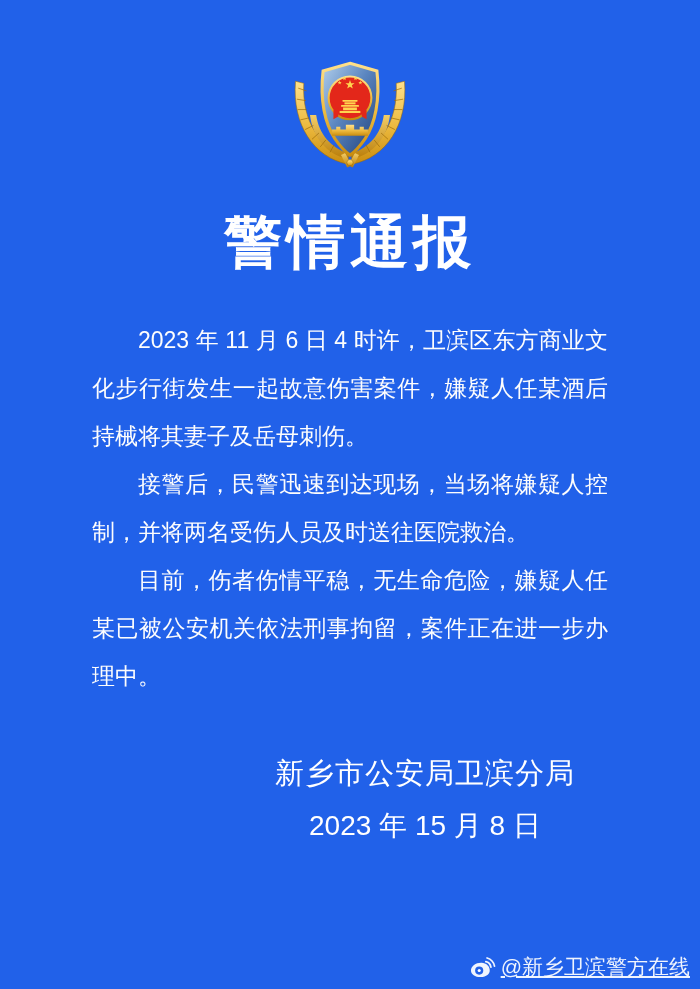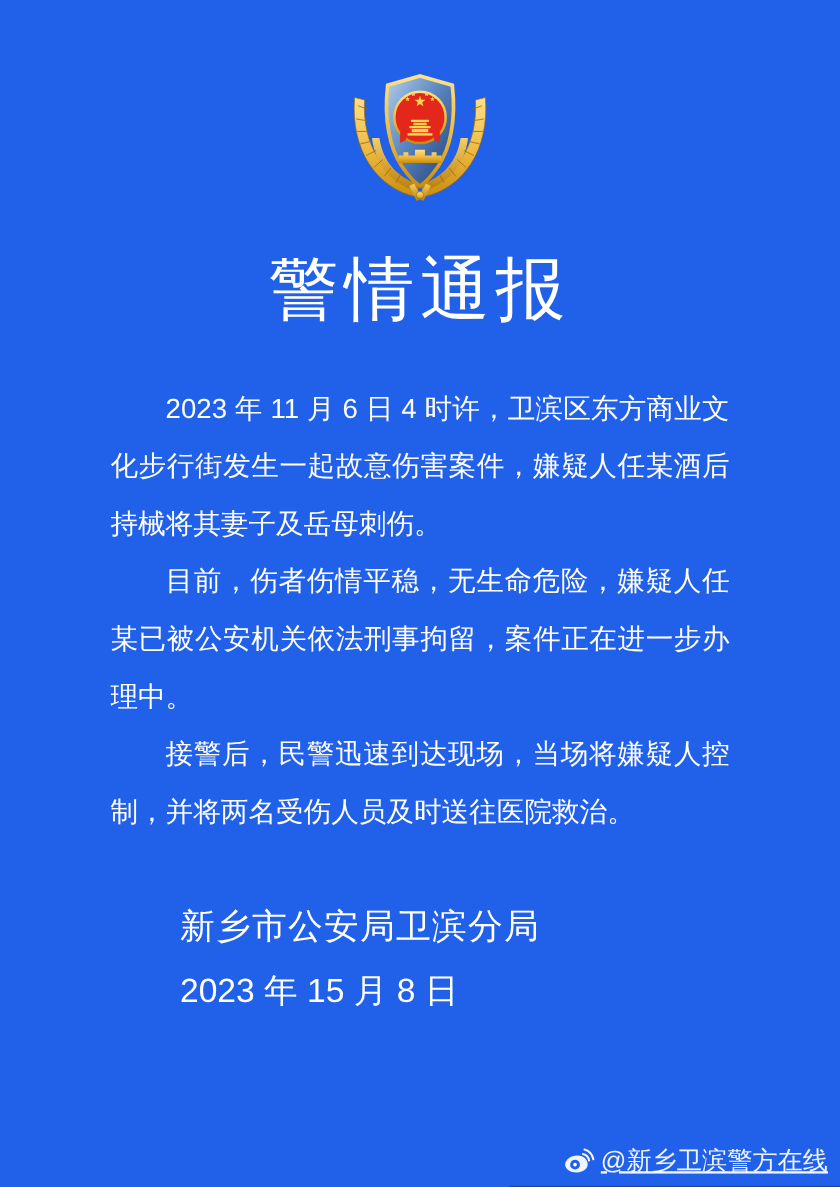--- a/index.html
+++ b/index.html
@@ -20,21 +20,21 @@
     padding-top: 44px;
     display: flex;
     justify-content: center;
   }
   .badge-wrap svg { display: block; }
 
   .notice-title {
     margin-top: 28px;
     text-align: center;
     font-size: 58px;
-    font-weight: normal;
+    font-weight: bold;
     letter-spacing: 5px;
     color: #ffffff;
     line-height: 1.1;
   }
 
   .notice-body {
     margin: 42px auto 0 auto;
     width: 516px;
     font-size: 23px;
     line-height: 48px;
@@ -43,20 +43,21 @@
   }
   .notice-body p {
     text-indent: 2em;
     margin: 0;
   }
 
   .sign-block {
     margin-top: 56px;
     margin-left: 150px;
     width: 550px;
+    text-align: center;
   }
   .issuer-line {
     font-size: 29px;
     letter-spacing: 1px;
     line-height: 34px;
   }
   .date-line {
     margin-top: 20px;
     font-size: 28px;
     line-height: 32px;
@@ -143,22 +144,22 @@
       <polygon points="134,96 127,92 127,105 134,109" fill="#e3271a"></polygon>
 
       <path d="M84,133 L84,124 L90,124 L90,120 L96,120 L96,124 L104,124 L104,117 L116,117 L116,124 L124,124 L124,120 L130,120 L130,124 L136,124 L136,133 Z" fill="url(#gg)"></path>
     </svg>
   </div>
 
   <div class="notice-title">警情通报</div>
 
   <div class="notice-body">
     <p>2023 年 11 月 6 日 4 时许，卫滨区东方商业文化步行街发生一起故意伤害案件，嫌疑人任某酒后持械将其妻子及岳母刺伤。</p>
+    <p>接警后，民警迅速到达现场，当场将嫌疑人控制，并将两名受伤人员及时送往医院救治。</p>
     <p>目前，伤者伤情平稳，无生命危险，嫌疑人任某已被公安机关依法刑事拘留，案件正在进一步办理中。</p>
-    <p>接警后，民警迅速到达现场，当场将嫌疑人控制，并将两名受伤人员及时送往医院救治。</p>
   </div>
 
   <div class="sign-block">
     <div class="issuer-line">新乡市公安局卫滨分局</div>
     <div class="date-line">2023 年 15 月 8 日</div>
   </div>
 
   <div class="watermark">
     <svg width="28" height="25" viewBox="0 0 33 28" aria-hidden="true">
       <path d="M16,8.5 C9.5,8.2 3.5,12.5 3.5,17.5 C3.5,22.3 9,25.6 15.2,25.3 C21.5,25 26,21.4 25.6,16.8 C25.3,12.2 21.5,8.8 16,8.5 Z" fill="#ffffff" opacity="0.93"></path>

